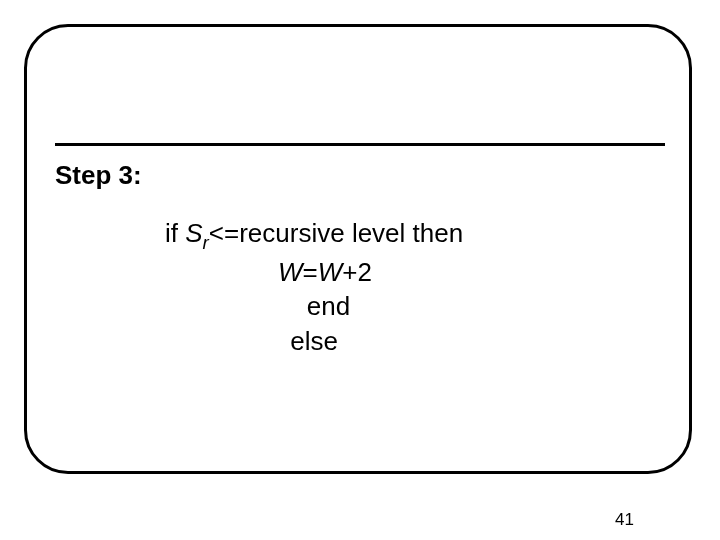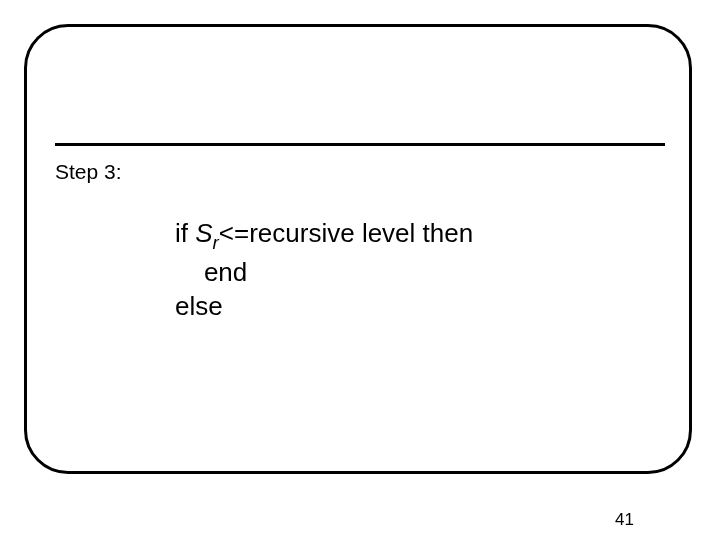--- a/index.html
+++ b/index.html
@@ -28,30 +28,31 @@
     top: 143px;
     width: 610px;
     height: 0;
     border-top: 3px solid #000;
   }
   .step-label {
     position: absolute;
     left: 55px;
     top: 160px;
     font-family: Arial, Helvetica, sans-serif;
-    font-size: 21px;
-    font-weight: normal;
+    font-size: 26px;
+    font-weight: bold;
   }
   .code-block {
     position: absolute;
-    left: 175px;
+    left: 165px;
     top: 216px;
     font-family: Arial, Helvetica, sans-serif;
     font-size: 26px;
     line-height: 1.32;
+    text-align: center;
   }
   .code-block .line { white-space: pre; }
   .i { font-style: italic; }
   .sub { font-size: 0.72em; vertical-align: sub; position: relative; top: 0.05em; }
   .page-num {
     position: absolute;
     right: 86px;
     bottom: 10px;
     font-size: 17px;
     font-family: Arial, Helvetica, sans-serif;
@@ -61,17 +62,18 @@
 </head>
 <body>
 
 <div class="frame"></div>
 <div class="divider"></div>
 
 <div class="step-label">Step 3:</div>
 
 <div class="code-block">
   <div class="line"><span>if </span><span class="i">S</span><span class="i sub">r</span><span>&lt;=recursive level then</span></div>
+  <div class="line">   <span class="i">W</span><span>=</span><span class="i">W</span><span>+2</span></div>
   <div class="line">    <span>end</span></div>
   <div class="line"><span>else</span></div>
 </div>
 
 <div class="page-num">41</div>
 
 </body></html>

